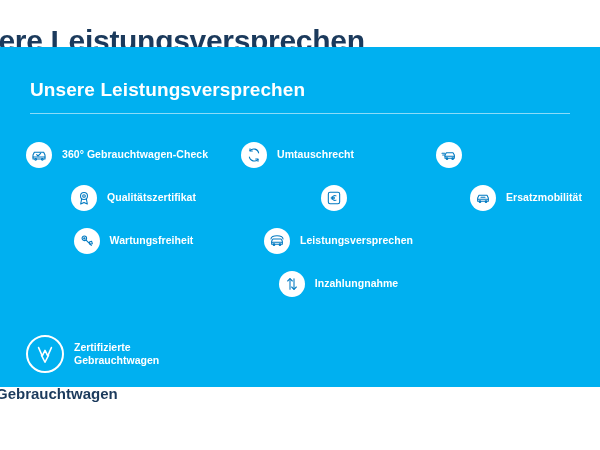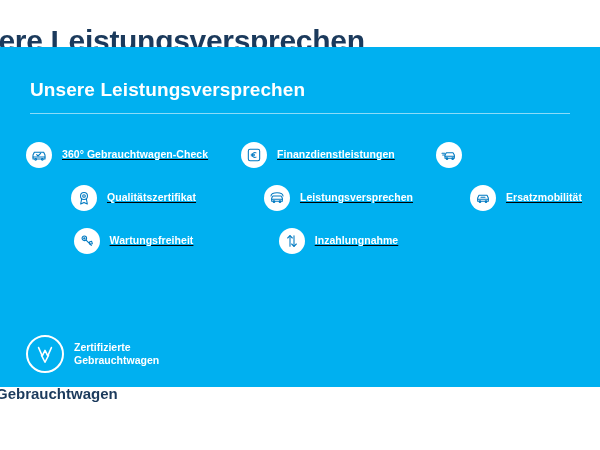--- a/index.html
+++ b/index.html
@@ -75,21 +75,20 @@
   
   .grid {
     position: absolute;
     left: 26px;
     top: 86px;
     width: 552px;
   }
   .col {
     position: absolute;
     top: 0;
-    text-decoration: underline;
   }
   .col-0 { left: 0px;   width: 215px; }
   .col-1 { left: 215px; width: 195px; }
   .col-2 { left: 410px; width: 180px; }
 
   .item {
     display: flex;
     align-items: center;
     height: 43px;
     margin-bottom: 0px;
@@ -194,31 +193,41 @@
             <path d="M15.5 13.5l3.5-1 1 3.5-3.5 1z"></path>
           </svg>
         </span>
         <span class="item-label">Wartungsfreiheit</span>
       </div>
 
     </div>
 
     <div class="col col-1">
 
+      <div class="item">
+        <span class="icon-wrap">
+          <svg width="16" height="16" viewBox="0 0 24 24" fill="none" stroke="#0079c1" stroke-width="1.6" stroke-linecap="round" stroke-linejoin="round">
+            <path d="M19 9a7.5 7.5 0 0 0-13-3.5"></path>
+            <path d="M5 15a7.5 7.5 0 0 0 13 3.5"></path>
+            <path d="M6 2.5V6h3.5"></path>
+            <path d="M18 21.5V18h-3.5"></path>
+          </svg>
+        </span>
+        <span class="item-label">Umtauschrecht</span>
+      </div>
 
       <div class="item">
         <span class="icon-wrap">
           <svg width="16" height="16" viewBox="0 0 24 24" fill="none" stroke="#0079c1" stroke-width="1.6" stroke-linecap="round" stroke-linejoin="round">
             <rect x="3.5" y="3.5" width="17" height="17" rx="2.5"></rect>
             <path d="M15 8.8a3.8 3.8 0 0 0-5.6 3.2 3.8 3.8 0 0 0 5.6 3.2"></path>
             <path d="M7.8 11h5"></path>
             <path d="M7.8 13h5"></path>
           </svg>
         </span>
-        <span class="item-label">Finanzdienstleistungen</span>
       </div>
 
       <div class="item">
         <span class="icon-wrap">
           <svg width="16" height="16" viewBox="0 0 24 24" fill="none" stroke="#0079c1" stroke-width="1.6" stroke-linecap="round" stroke-linejoin="round">
             <path d="M3 9c0-3 4-5 9-5s9 2 9 5"></path>
             <path d="M4 14v-2l2-3h12l2 3v2"></path>
             <path d="M4 14h16v3H4z"></path>
             <circle cx="7.5" cy="17.5" r="1.2"></circle>
             <circle cx="16.5" cy="17.5" r="1.2"></circle>

